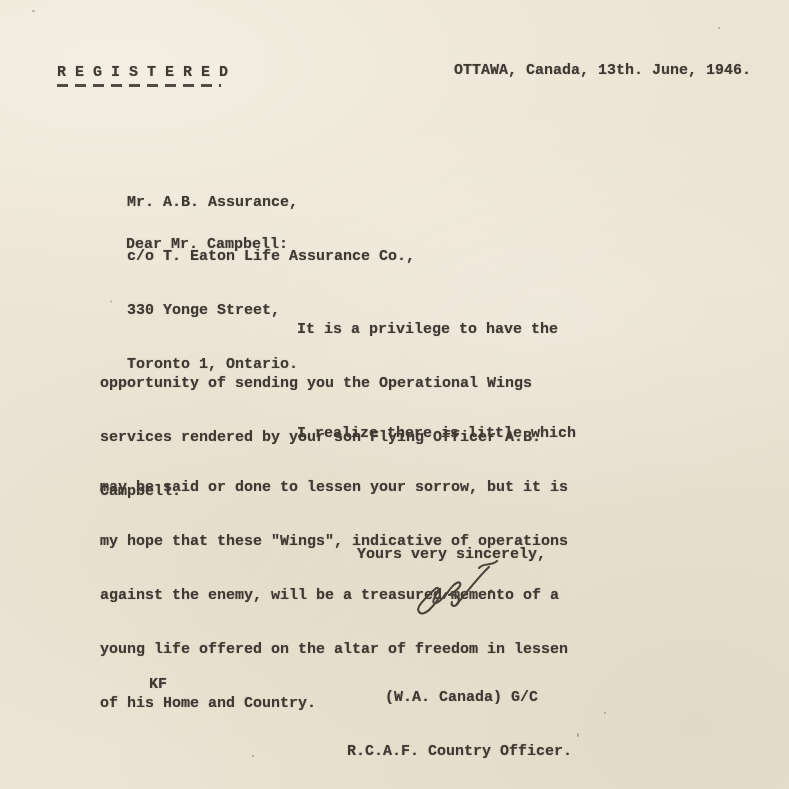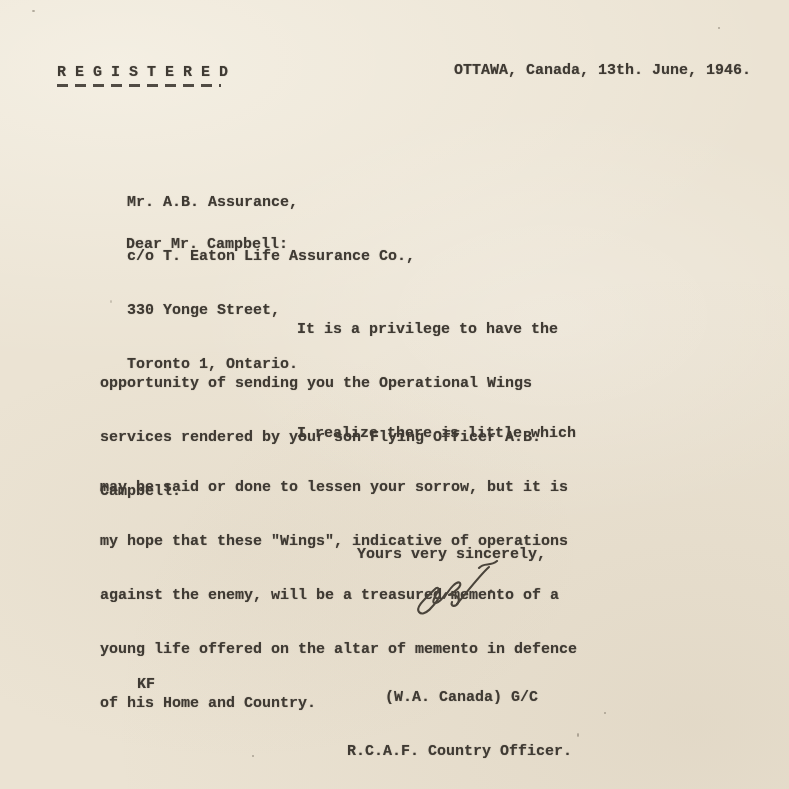--- a/index.html
+++ b/index.html
@@ -45,21 +45,21 @@
   .para1{ left:100px; top:285px; }
   .para2{ left:100px; top:389px; }
   .para1 .indent, .para2 .indent{ padding-left:197px; }
   .closing{ left:357px; top:514px;margin-top:32px; }
   .signature{
     position:absolute; left:410px; top:560px; width:100px; height:62px;
   }
   .signature svg{ width:100%; height:100%; }
   .signer-block{ left:347px; top:653px; }
   .signer-name{ padding-left:38px; }
-  .typist{ left:137px; top:676px;text-align:center; }
+  .typist{ left:149px; top:676px;text-align:center; }
   .speck{
     position:absolute;
     background:#6b6355;
     border-radius:50%;
     opacity:.5;
   }
 </style>
 </head>
 <body>
 
@@ -83,21 +83,21 @@
     <div>opportunity of sending you the Operational Wings</div>
     <div>services rendered by your son Flying Officer A.B.</div>
     <div>Campbell.</div>
   </div>
 
   <div class="tw para2">
     <div class="indent">I realize there is little which</div>
     <div>may be said or done to lessen your sorrow, but it is</div>
     <div>my hope that these "Wings", indicative of operations</div>
     <div>against the enemy, will be a treasured memento of a</div>
-    <div>young life offered on the altar of memento in defence</div>
+    <div>young life offered on the altar of freedom in lessen</div>
     <div>of his Home and Country.</div>
   </div>
 
   <div class="tw closing">Yours very sincerely,</div>
 
   <div class="signature">
     <svg viewBox="0 0 100 62" fill="none" xmlns="http://www.w3.org/2000/svg">
       <g stroke="#4a443b" stroke-width="2.1" stroke-linecap="round" stroke-linejoin="round">
         <path d="M30,36 C25,45 14,58 9,52 C5,47 16,38 24,30 C28,26 30,28 27,33 C24,38 21,44 26,43 C30,42 33,38 36,33"></path>
         <path d="M34,38 C40,28 47,20 50,23 C52,26 45,32 39,35 C45,34 51,37 48,43 C46,47 40,47 42,42"></path>

